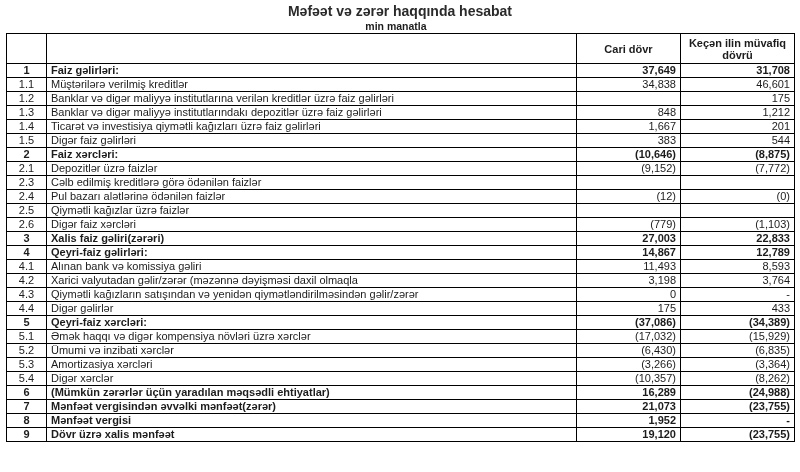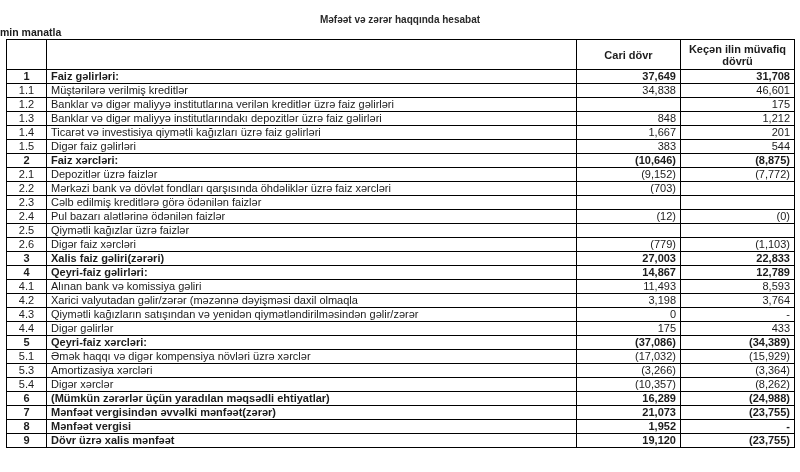--- a/index.html
+++ b/index.html
@@ -14,26 +14,26 @@
   }
   .page {
     width: 800px;
     height: 472px;
     overflow: hidden;
     box-sizing: border-box;
   }
   .title {
     text-align: center;
     font-weight: bold;
-    font-size: 10px;
-    padding-top: 14px;
+    font-size: 14px;
+    padding-top: 3px;
     color: #2a2a2a;
   }
   .unit-note {
-    text-align: left;
+    text-align: center;
     font-weight: bold;
     font-size: 10.5px;
     padding-right: 8px;
     margin-top: 1px;
   }
   table.report {
     border-collapse: collapse;
     table-layout: fixed;
     width: 788px;
     margin: 1px 6px 0 6px;
@@ -135,26 +135,20 @@
           <td class="val">(10,646)</td>
           <td class="val">(8,875)</td>
         </tr>
         <tr>
           <td class="num">2.1</td>
           <td class="label">Depozitlər üzrə faizlər</td>
           <td class="val">(9,152)</td>
           <td class="val">(7,772)</td>
         </tr>
         <tr>
-          <td class="num">2.2</td>
-          <td class="label">Mərkəzi bank və dövlət fondları qarşısında öhdəliklər üzrə faiz xərcləri</td>
-          <td class="val">(703)</td>
-          <td class="val"></td>
-        </tr>
-        <tr>
           <td class="num">2.3</td>
           <td class="label">Cəlb edilmiş kreditlərə görə ödənilən faizlər</td>
           <td class="val"></td>
           <td class="val"></td>
         </tr>
         <tr>
           <td class="num">2.4</td>
           <td class="label">Pul bazarı alətlərinə ödənilən faizlər</td>
           <td class="val">(12)</td>
           <td class="val">(0)</td>
@@ -213,20 +207,26 @@
           <td class="val">(37,086)</td>
           <td class="val">(34,389)</td>
         </tr>
         <tr>
           <td class="num">5.1</td>
           <td class="label">Əmək haqqı və digər kompensiya növləri üzrə xərclər</td>
           <td class="val">(17,032)</td>
           <td class="val">(15,929)</td>
         </tr>
         <tr>
+          <td class="num">5.2</td>
+          <td class="label">Ümumi və inzibati xərclər</td>
+          <td class="val">(6,430)</td>
+          <td class="val">(6,835)</td>
+        </tr>
+        <tr>
           <td class="num">5.3</td>
           <td class="label">Amortizasiya xərcləri</td>
           <td class="val">(3,266)</td>
           <td class="val">(3,364)</td>
         </tr>
         <tr>
           <td class="num">5.4</td>
           <td class="label">Digər xərclər</td>
           <td class="val">(10,357)</td>
           <td class="val">(8,262)</td>

